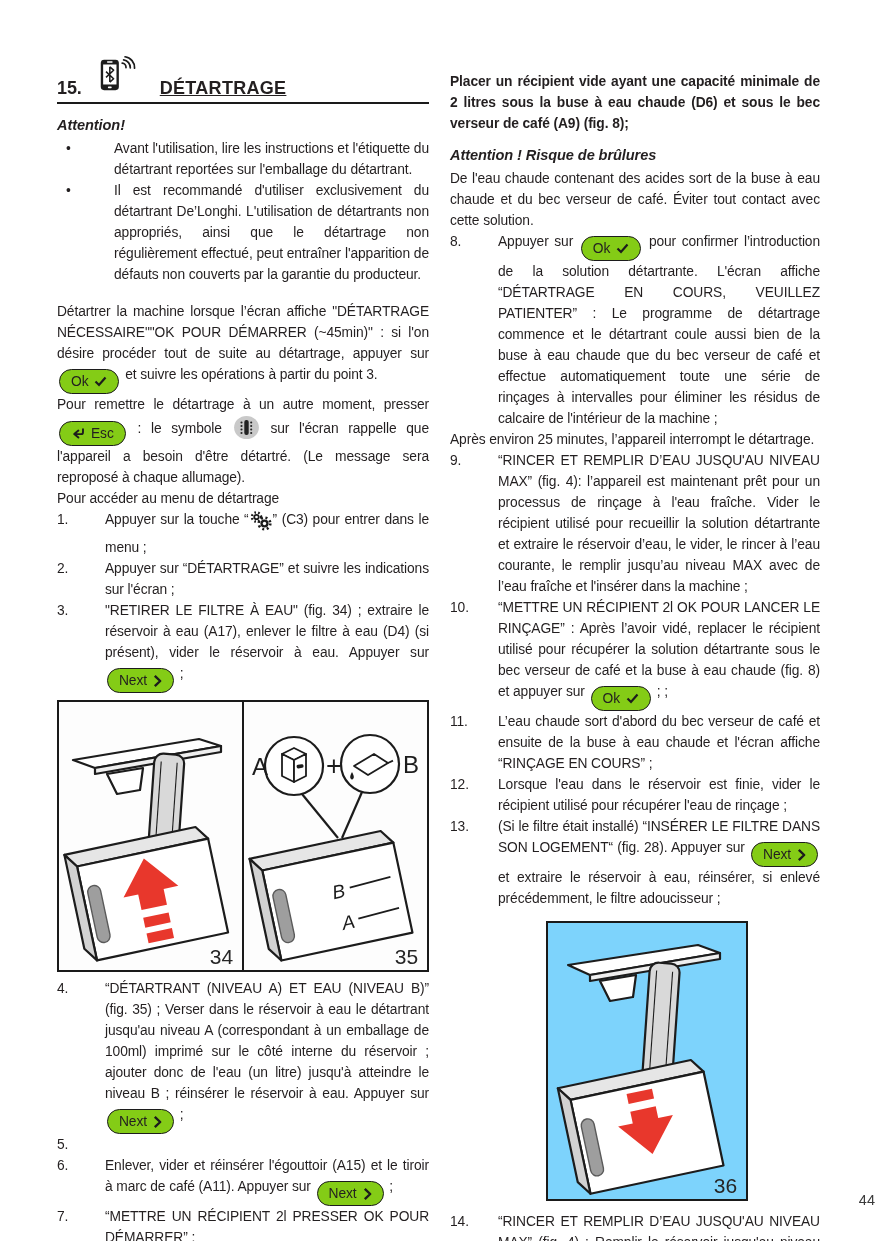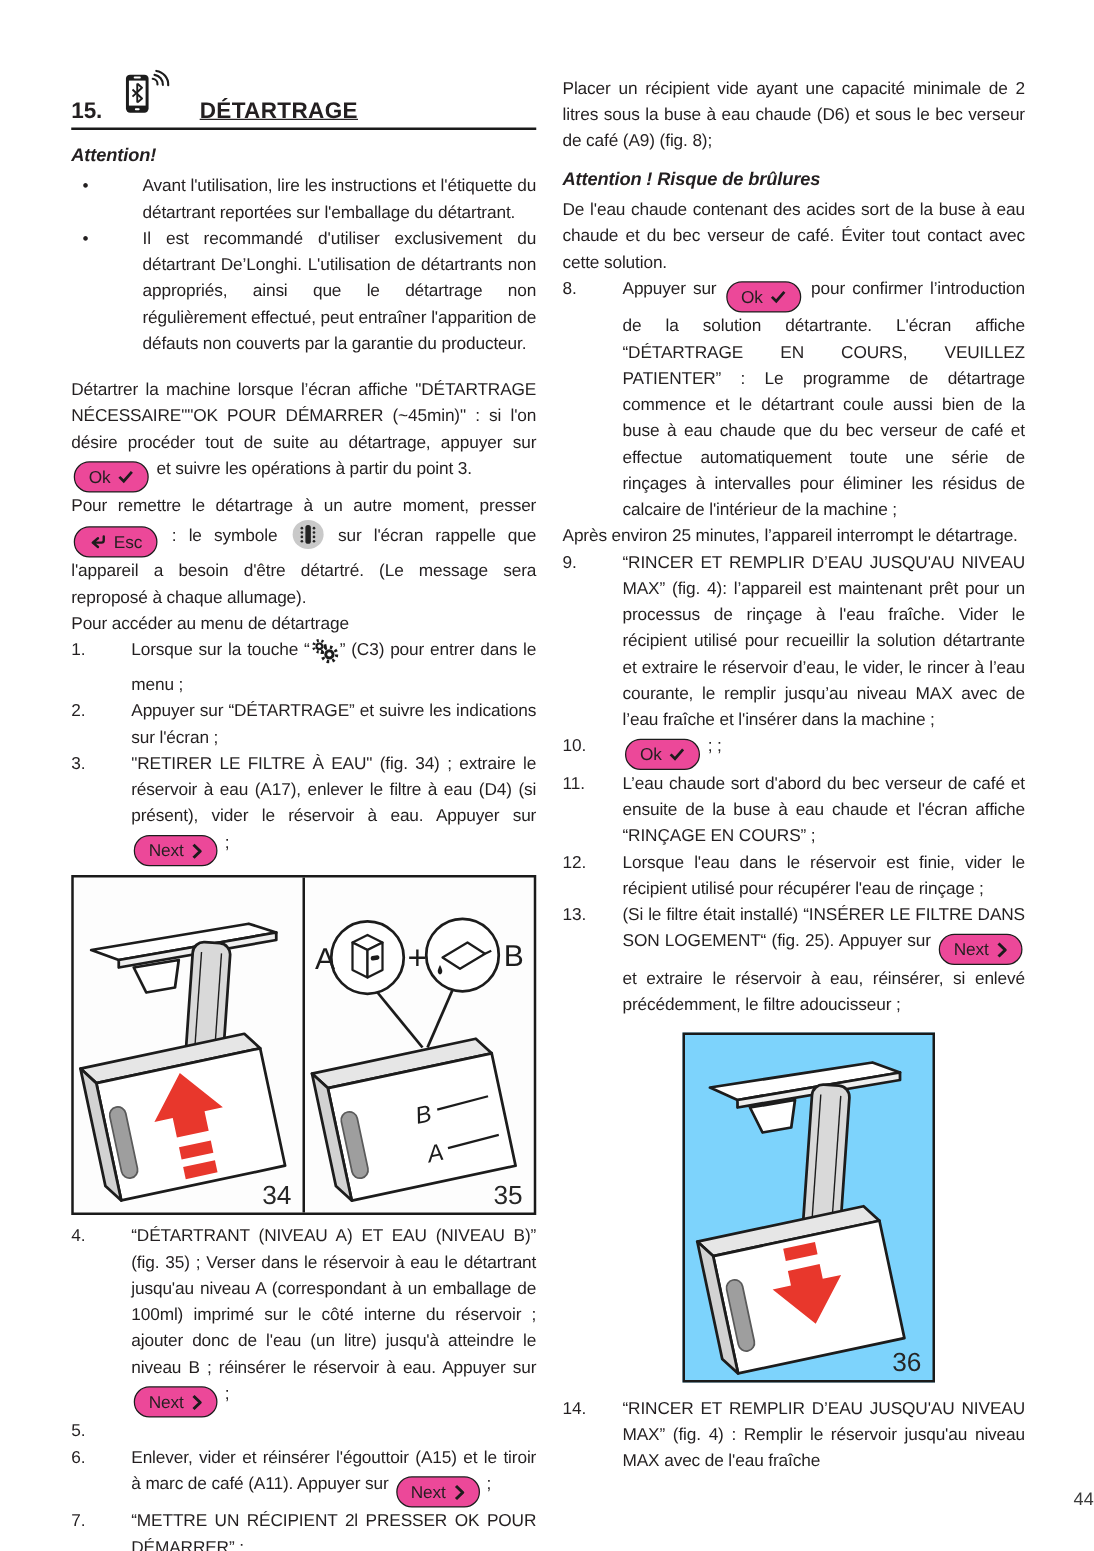--- a/index.html
+++ b/index.html
@@ -15,21 +15,21 @@
   .sec-num{font-size:18px;font-weight:700;padding-bottom:1px;}
   .sec-title{font-size:18px;font-weight:700;letter-spacing:.3px;margin-left:10px;padding-bottom:1px;text-decoration:underline;}
   .attn{font-weight:700;font-style:italic;font-size:14.6px;margin:11px 0 2px;}
   
   .brow,.step{display:flex;}
   .marker{width:48px;flex:none;}
   .bullet-dot{padding-left:9px;}
   .body-txt{flex:1;text-align:justify;}
   
   .pill{display:inline-flex;align-items:center;gap:6px;border:1.8px solid #1c1c1c;border-radius:14px;
-        padding:0 11px;height:23px;font-size:13.8px;background:#ec4899;vertical-align:-7px;white-space:nowrap;margin:0 2px;}
+        padding:0 11px;height:23px;font-size:13.8px;background:#84cc16;vertical-align:-7px;white-space:nowrap;margin:0 2px;}
   .pill svg{flex:none;display:block;}
   .inline-icon{display:inline-block;vertical-align:-7px;margin:0 1px;}
   
   .figbox{border:2px solid #1a1a1a;display:flex;margin:7px 0 6px;background:#fdfdfd;}
   .figcell{position:relative;width:50%;height:268px;overflow:hidden;}
   .figcell + .figcell{border-left:2px solid #1a1a1a;}
   .figbox-single{border:2px solid #1a1a1a;position:relative;width:198px;height:276px;
                  margin:12px 0 10px 96px;background:#7dd3fc;overflow:hidden;}
   .fignum{position:absolute;right:9px;bottom:3px;font-size:21px;font-weight:400;color:#262626;}
   svg text{font-family:"Liberation Sans",sans-serif;fill:#1c1c1c;}
@@ -104,21 +104,21 @@
       </svg>
     </span>
     <span>sur l'écran rappelle que l'appareil a besoin d'être détartré. (Le message sera reproposé à chaque allumage).</span>
   </p>
 
   <p>Pour accéder au menu de détartrage</p>
 
   <div class="step">
     <span class="marker">1.</span>
     <span class="body-txt">
-      <span>Lorsque sur la touche “</span><span class="inline-icon"><svg width="22" height="20" viewBox="0 0 22 20">
+      <span>Appuyer sur la touche “</span><span class="inline-icon"><svg width="22" height="20" viewBox="0 0 22 20">
         <circle cx="6.5" cy="6" r="4.6" fill="none" stroke="#1c1c1c" stroke-width="2.4" stroke-dasharray="1.6 2.2"></circle>
         <circle cx="6.5" cy="6" r="3.1" fill="#1c1c1c"></circle>
             <circle cx="6.5" cy="6" r="1.35" fill="#fff"></circle>
         <circle cx="14.5" cy="12.5" r="5.8" fill="none" stroke="#1c1c1c" stroke-width="2.6" stroke-dasharray="2 2.6"></circle>
         <circle cx="14.5" cy="12.5" r="4.1" fill="#1c1c1c"></circle>
             <circle cx="14.5" cy="12.5" r="1.7" fill="#fff"></circle>
       </svg></span><span>” (C3) pour entrer dans le menu ;</span>
     </span>
   </div>
 
@@ -238,21 +238,21 @@
   </div>
 
   <div class="step">
     <span class="marker">7.</span>
     <span class="body-txt">“METTRE UN RÉCIPIENT 2l PRESSER OK POUR DÉMARRER” :</span>
   </div>
 </div>
 
 <div class="col col-right">
 
-  <p class="just" style="margin-top:6px;">Placer un récipient vide ayant une capacité minimale de 2 litres sous la buse à eau chaude (D6) et sous le bec verseur de café (A9) (fig. 8);</p>
+  <p class="just" style="margin-top:17px;font-weight:bold;">Placer un récipient vide ayant une capacité minimale de 2 litres sous la buse à eau chaude (D6) et sous le bec verseur de café (A9) (fig. 8);</p>
 
   <p class="attn">Attention !  Risque de brûlures</p>
   <p class="just">De l'eau chaude contenant des acides sort de la buse à eau chaude et du bec verseur de café. Éviter tout contact avec cette solution.</p>
 
   <div class="step">
     <span class="marker">8.</span>
     <span class="body-txt">
       <span>Appuyer sur</span>
       <span class="pill">
           <span>Ok</span>
@@ -267,20 +267,21 @@
   <p class="just">Après environ 25 minutes, l’appareil interrompt le détartrage.</p>
 
   <div class="step">
     <span class="marker">9.</span>
     <span class="body-txt">“RINCER ET REMPLIR D’EAU JUSQU'AU NIVEAU MAX” (fig. 4): l’appareil est maintenant prêt pour un processus de rinçage à l'eau fraîche. Vider le récipient utilisé pour recueillir la solution détartrante et extraire le réservoir d’eau, le vider, le rincer à l’eau courante, le remplir jusqu’au niveau MAX avec de l’eau fraîche et l'insérer dans la machine ;</span>
   </div>
 
   <div class="step">
     <span class="marker">10.</span>
     <span class="body-txt">
+      <span>“METTRE UN RÉCIPIENT 2l OK POUR LANCER LE RINÇAGE” : Après l’avoir vidé, replacer le récipient utilisé pour récupérer la solution détartrante sous le bec verseur de café et la buse à eau chaude (fig. 8) et appuyer sur</span>
       <span class="pill">
           <span>Ok</span>
           <svg width="13" height="11" viewBox="0 0 13 11">
             <path d="M1.5 5.5 L5 9 L11.5 1.5" fill="none" stroke="#1c1c1c" stroke-width="2.2"></path>
           </svg>
         </span>
       <span>; ;</span>
     </span>
   </div>
 
@@ -290,21 +291,21 @@
   </div>
 
   <div class="step">
     <span class="marker">12.</span>
     <span class="body-txt">Lorsque l'eau dans le réservoir est finie, vider le récipient utilisé pour récupérer l'eau de rinçage ;</span>
   </div>
 
   <div class="step">
     <span class="marker">13.</span>
     <span class="body-txt">
-      <span>(Si le filtre était installé) “INSÉRER LE FILTRE DANS SON LOGEMENT“ (fig. 25). Appuyer sur</span>
+      <span>(Si le filtre était installé) “INSÉRER LE FILTRE DANS SON LOGEMENT“ (fig. 28). Appuyer sur</span>
       <span class="pill">
           <span>Next</span>
           <svg width="9" height="14" viewBox="0 0 9 14">
             <path d="M1.8 1.8 L7.2 7 L1.8 12.2" fill="none" stroke="#1c1c1c" stroke-width="2.4" stroke-linejoin="round"></path>
           </svg>
         </span>
       <span>et extraire le réservoir à eau, réinsérer, si enlevé précédemment, le filtre adoucisseur ;</span>
     </span>
   </div>
 

